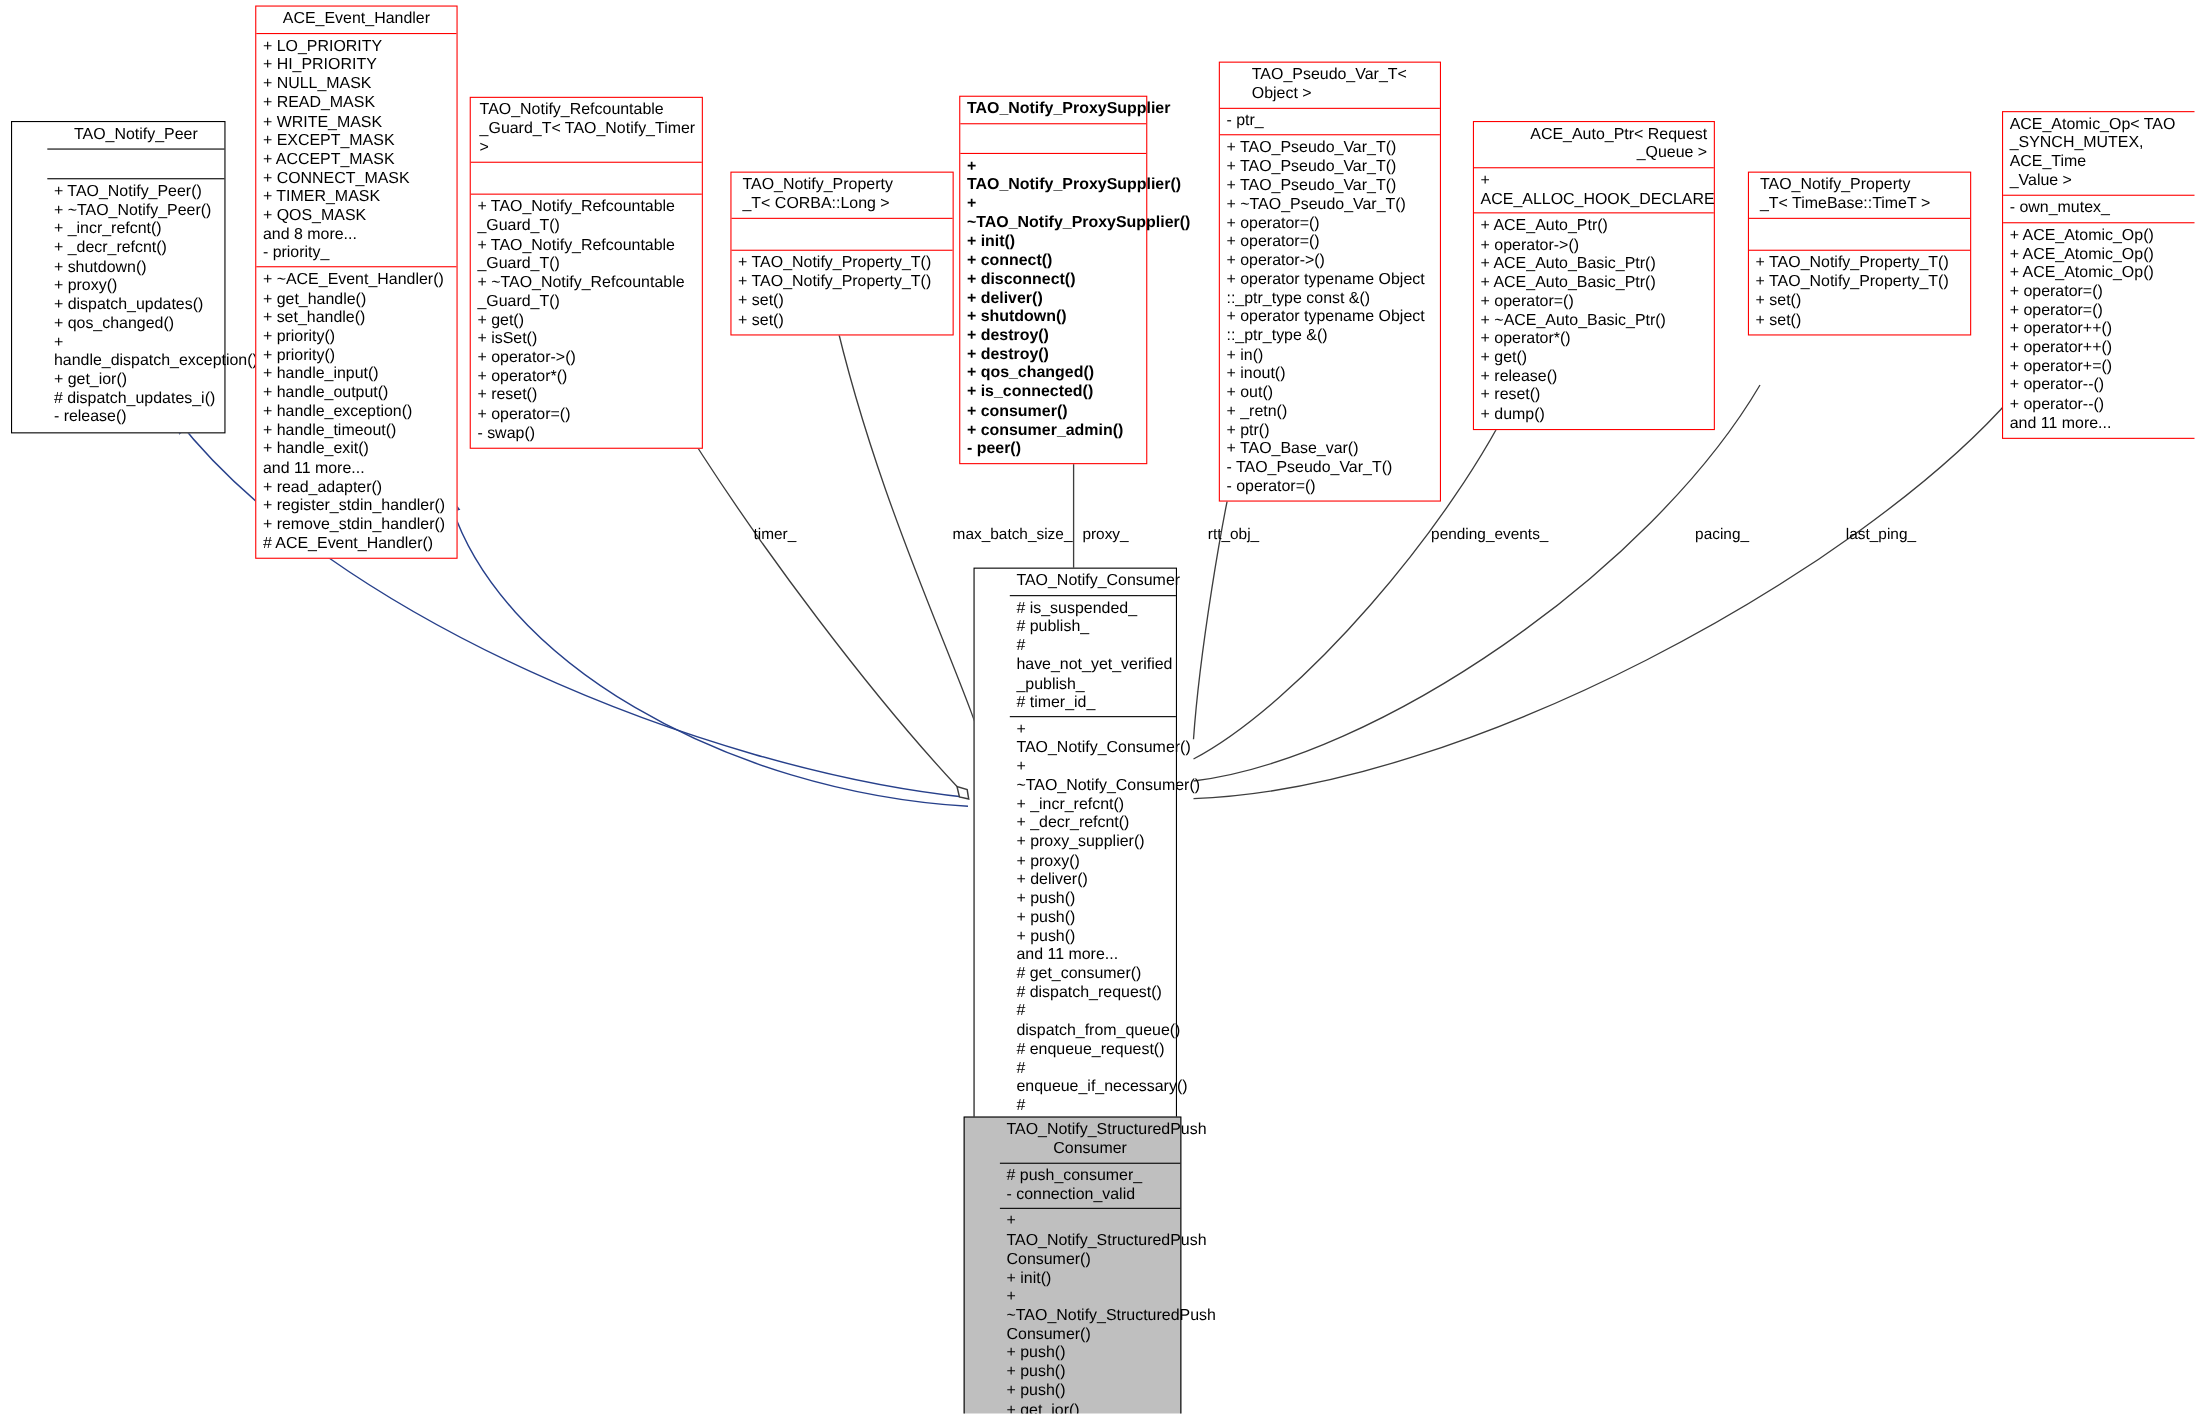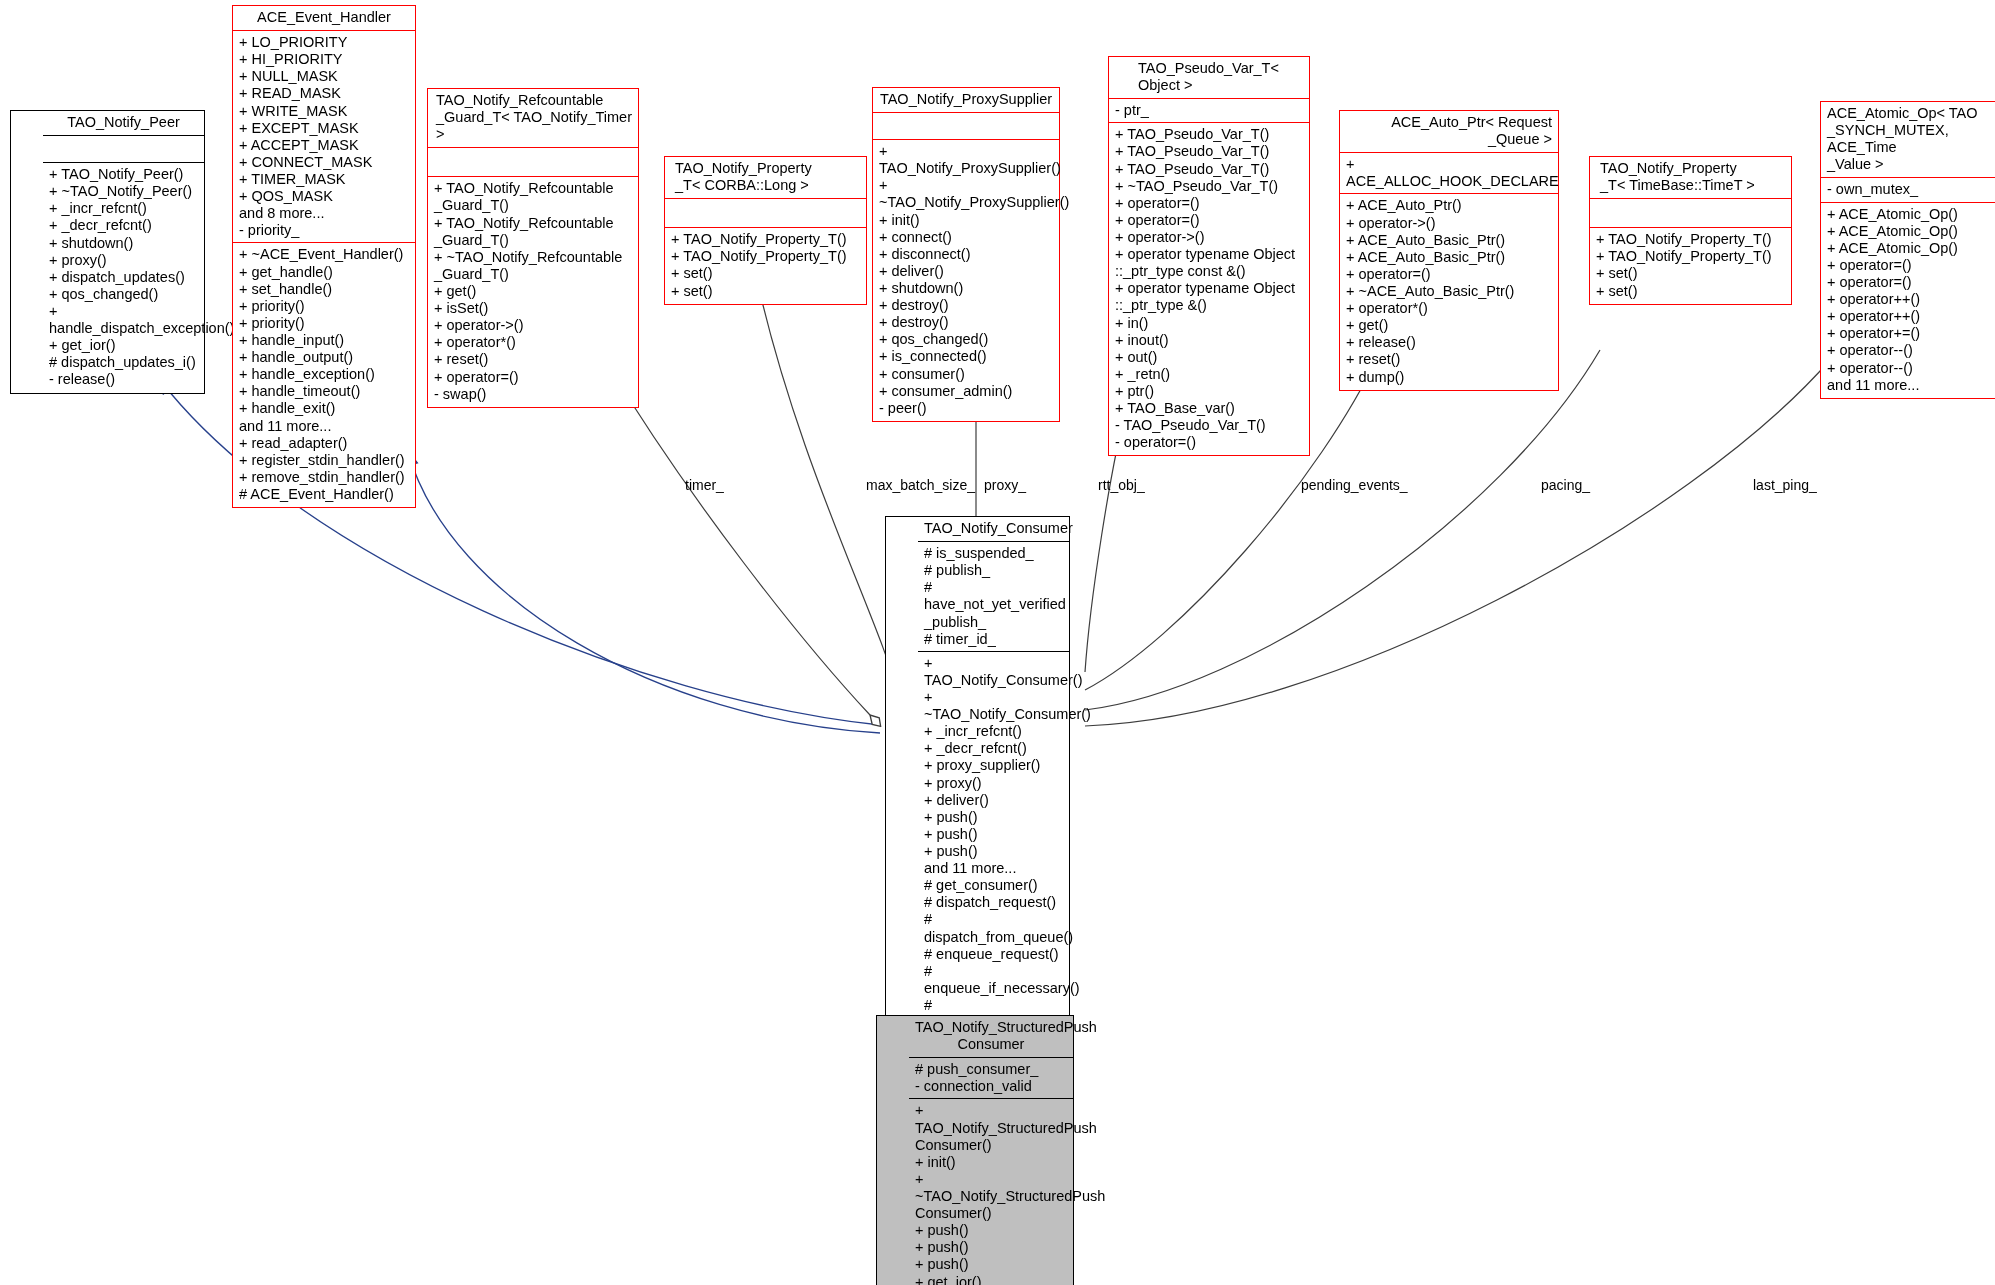--- a/index.html
+++ b/index.html
@@ -189,21 +189,21 @@
 _T&lt; CORBA::Long &gt;</div>
     <div class="sec-attrs" style="height:22px;"></div>
     <div class="sec-ops">
       <div class="row">+ TAO_Notify_Property_T()</div>
       <div class="row">+ TAO_Notify_Property_T()</div>
       <div class="row">+ set()</div>
       <div class="row">+ set()</div>
     </div>
   </div>
 
-  <div class="uml-box" style="left:872px; top:87px; width:188px;">
+  <div class="uml-box" style="left:872px; top:87px; width:171px;font-weight:bold;">
     <div class="sec-title">TAO_Notify_ProxySupplier</div>
     <div class="sec-attrs" style="height:20px;"></div>
     <div class="sec-ops">
       <div class="row">+ TAO_Notify_ProxySupplier()</div>
       <div class="row">+ ~TAO_Notify_ProxySupplier()</div>
       <div class="row">+ init()</div>
       <div class="row">+ connect()</div>
       <div class="row">+ disconnect()</div>
       <div class="row">+ deliver()</div>
       <div class="row">+ shutdown()</div>
@@ -354,15 +354,15 @@
 
     </div>
   </div>
 
   <div class="edge-label" style="left:685px; top:477px;">timer_</div>
   <div class="edge-label" style="left:866px; top:477px;">max_batch_size_</div>
   <div class="edge-label" style="left:984px; top:477px;">proxy_</div>
   <div class="edge-label" style="left:1098px; top:477px;">rtt_obj_</div>
   <div class="edge-label" style="left:1301px; top:477px;">pending_events_</div>
   <div class="edge-label" style="left:1541px; top:477px;">pacing_</div>
-  <div class="edge-label" style="left:1753px; top:477px;">last_ping_</div>
+  <div class="edge-label" style="left:1678px; top:477px;">last_ping_</div>
 
 </div>
 
 </body></html>

